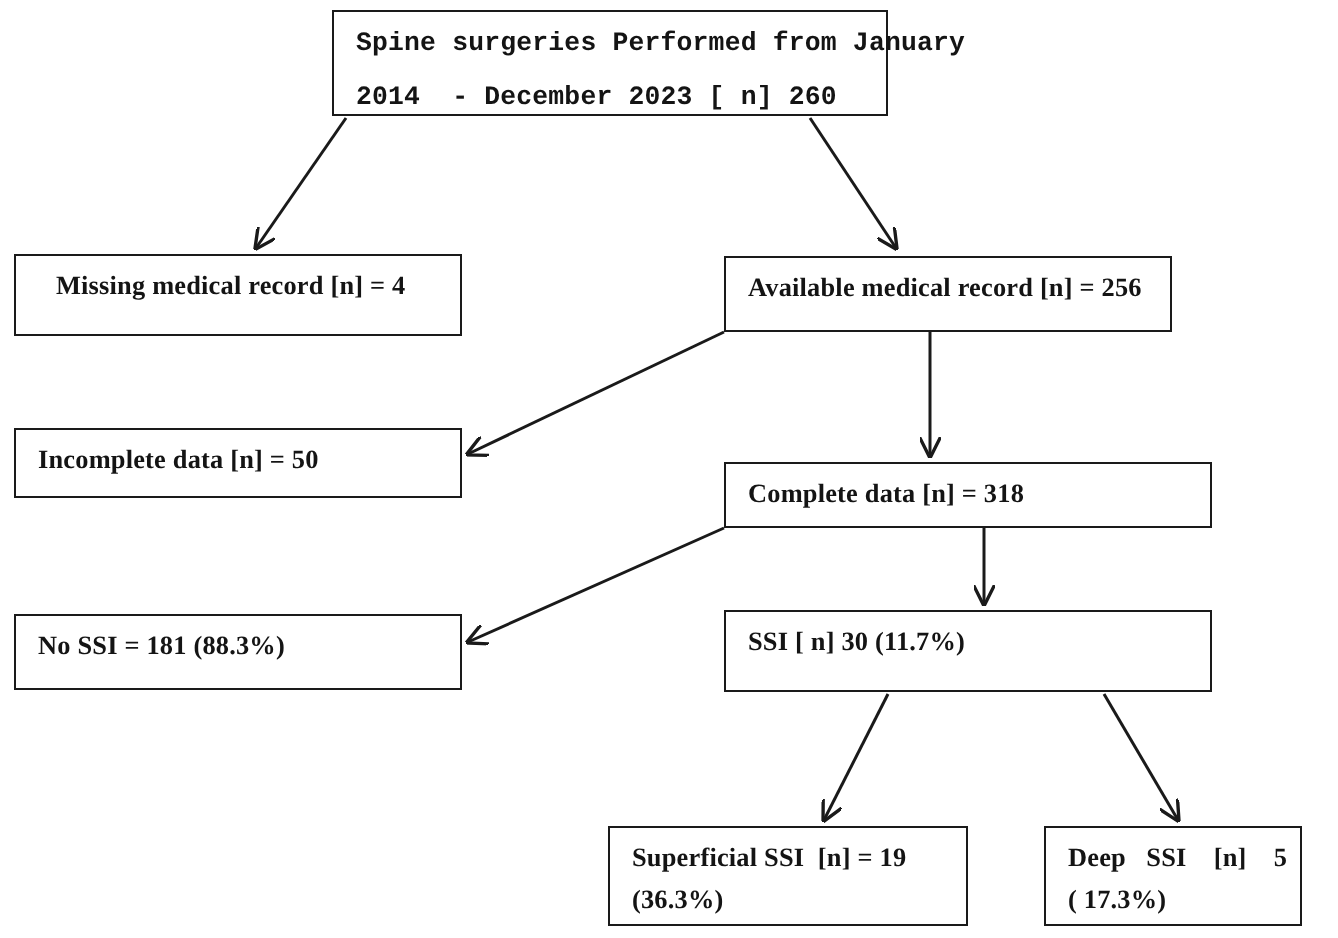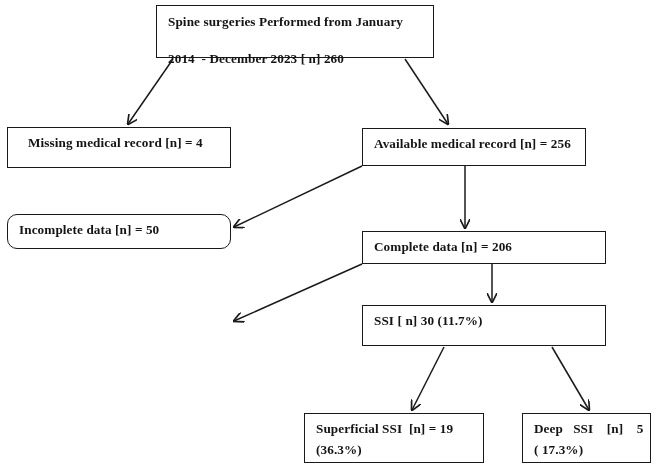--- a/index.html
+++ b/index.html
@@ -32,32 +32,32 @@
     font-weight: bold;
     font-size: 13.2px;
     line-height: 1.42;
     padding: 6px 9px 6px 11px;
     letter-spacing: 0.1px;
     z-index: 2;
   }
   .node .line { display: block; white-space: pre; }
 
   
-  #node-total      { left: 156px; top: 5px;   width: 278px; height: 53px; padding-top: 7px; }
+  #node-total      { left: 166px; top: 5px;   width: 278px; height: 53px; padding-top: 7px; font-family: Liberation Mono, monospace; }
   #node-missing    { left: 7px;   top: 127px; width: 224px; height: 41px; padding-left: 20px; }
   #node-available  { left: 362px; top: 128px; width: 224px; height: 38px; }
-  #node-incomplete { left: 7px;   top: 214px; width: 224px; height: 35px; border-radius: 10px; }
+  #node-incomplete { left: 7px;   top: 214px; width: 224px; height: 35px; }
   #node-complete   { left: 362px; top: 231px; width: 244px; height: 33px; }
   #node-nossi      { left: 7px;   top: 307px; width: 224px; height: 38px; }
   #node-ssi        { left: 362px; top: 305px; width: 244px; height: 41px; }
   #node-superficial{ left: 304px; top: 413px; width: 180px; height: 50px; }
   #node-deep       { left: 522px; top: 413px; width: 129px; height: 50px; }
 
   
-  #node-total .line-2 { margin-top: 18px; }
+  #node-total .line-2 { margin-top: 8px; }
   #node-superficial .line-2,
   #node-deep .line-2 { margin-top: 2px; }
 </style>
 </head>
 <body>
 
 <div id="flowchart-root">
 
   <svg id="arrow-layer" viewBox="0 0 669 469" width="669" height="469" xmlns="http://www.w3.org/2000/svg">
     <defs>
@@ -94,23 +94,26 @@
 
   <div class="node" id="node-available">
     <span class="line line-1">Available medical record [n] = 256</span>
   </div>
 
   <div class="node" id="node-incomplete">
     <span class="line line-1">Incomplete data [n] = 50</span>
   </div>
 
   <div class="node" id="node-complete">
-    <span class="line line-1">Complete data [n] = 206</span>
+    <span class="line line-1">Complete data [n] = 318</span>
   </div>
 
+  <div class="node" id="node-nossi">
+    <span class="line line-1">No SSI = 181 (88.3%)</span>
+  </div>
 
   <div class="node" id="node-ssi">
     <span class="line line-1">SSI [ n] 30 (11.7%)</span>
   </div>
 
   <div class="node" id="node-superficial">
     <span class="line line-1">Superficial SSI  [n] = 19</span>
     <span class="line line-2">(36.3%)</span>
   </div>
 

